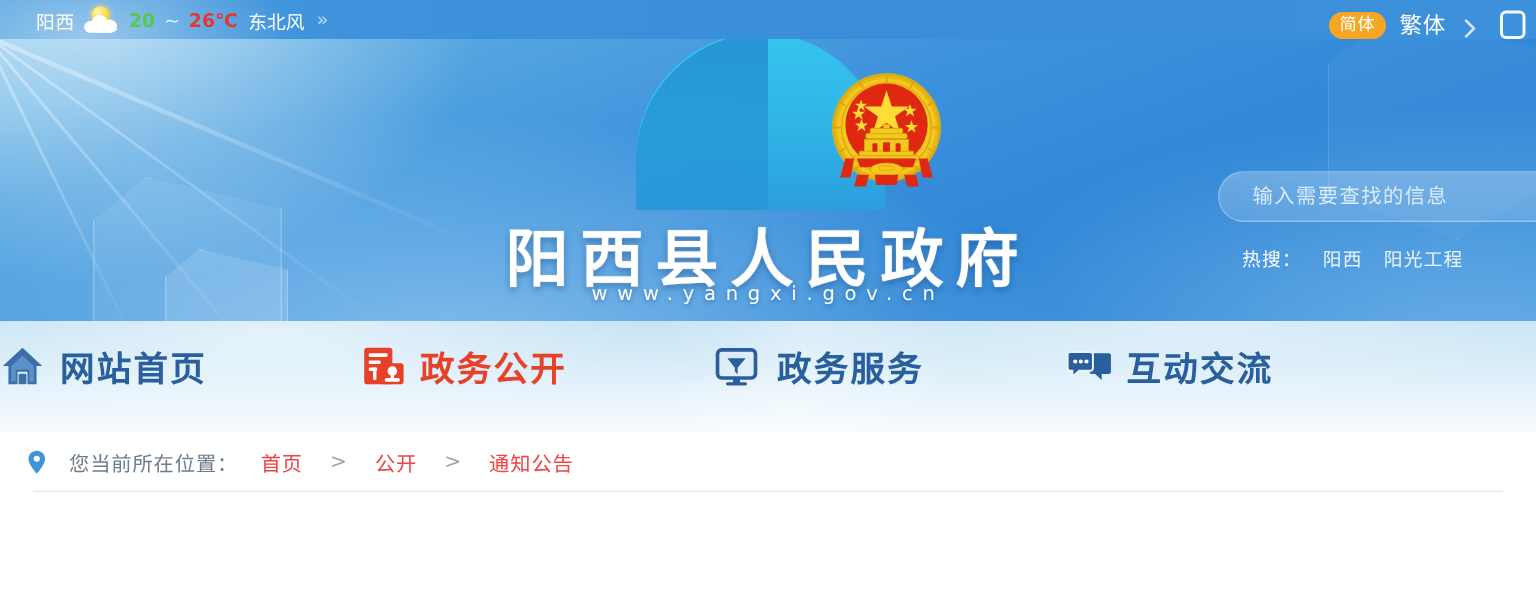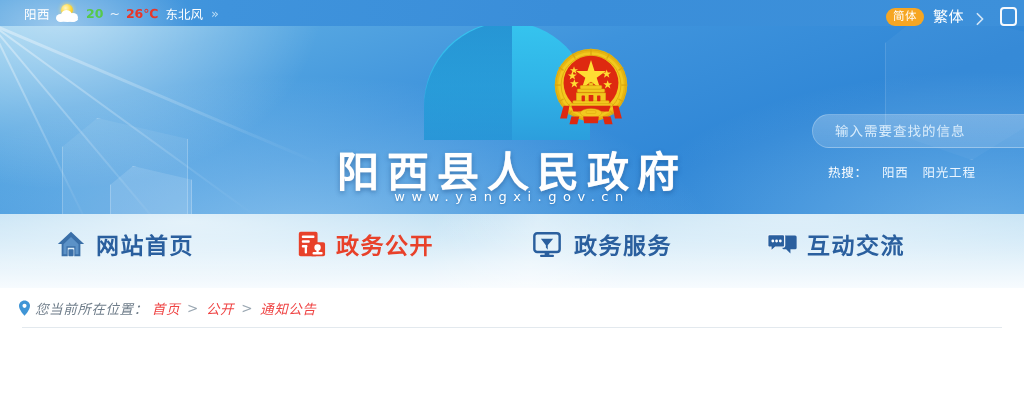--- a/index.html
+++ b/index.html
@@ -142,37 +142,37 @@
   }
   .nav-streak{
     position:absolute; inset:0;
     background:
       radial-gradient(ellipse 460px 90px at 18% 10%, rgba(255,255,255,.55), rgba(255,255,255,0) 70%),
       radial-gradient(ellipse 520px 80px at 78% 4%, rgba(255,255,255,.45), rgba(255,255,255,0) 72%),
       linear-gradient(100deg, rgba(255,255,255,0) 42%, rgba(255,255,255,.35) 52%, rgba(255,255,255,0) 62%);
   }
   .nav{
     position:absolute; left:0; top:0; width:1024px; height:60px;
-    display:flex; align-items:center; padding-left:56px; gap:0;
+    display:flex; align-items:center; gap:0;
   }
   .nav-item{
     display:flex; align-items:center; gap:10px; text-decoration:none; cursor:pointer;
     font-size:23px; font-weight:bold; letter-spacing:1.5px; white-space:nowrap;
   }
   .nav-item.n1{ width:240px; color:#2a5f9e; }
   .nav-item.n2{ width:236px; color:#e8412a;text-align:center; }
   .nav-item.n3{ width:235px; color:#2a5f9e;gap:12px; }
   .nav-item.n4{ color:#2a5f9e;font-family:Liberation Serif, serif; }
   .nav-ico{ width:30px; height:30px; flex:0 0 30px; }
 
   
   .crumbwrap{ position:relative; width:1024px; height:40px; background:#ffffff; }
   .crumb{
     position:absolute; left:18px; top:0; height:40px; display:flex; align-items:center;
-    gap:4px; font-size:13.5px; color:#6f7d8a; letter-spacing:.6px; white-space:nowrap;font-style:italic;
+    gap:15px; font-size:13.5px; color:#6f7d8a; letter-spacing:.6px; white-space:nowrap;
   }
   .crumb .pin{ width:13px; height:16px; flex:0 0 13px; }
   .crumb a{ color:#ef4444; text-decoration:none; }
   .crumb .gt{ color:#9aa7b2; margin:0 3px; }
   .crumb-rule{ position:absolute; left:22px; right:22px; bottom:0; height:1px; background:#e3e9ee; }
 
   
   .article{
     position:relative; width:1024px; height:72px; overflow:hidden;
     background:

